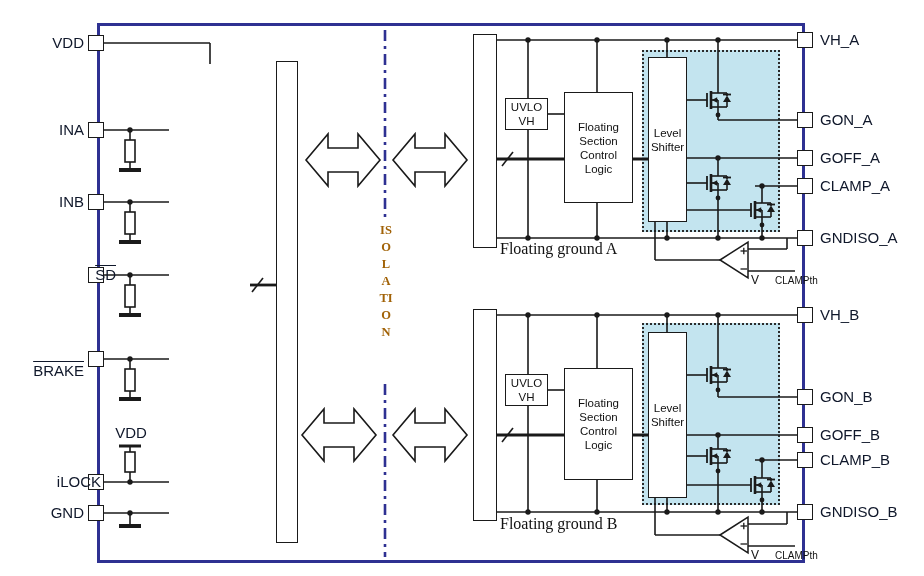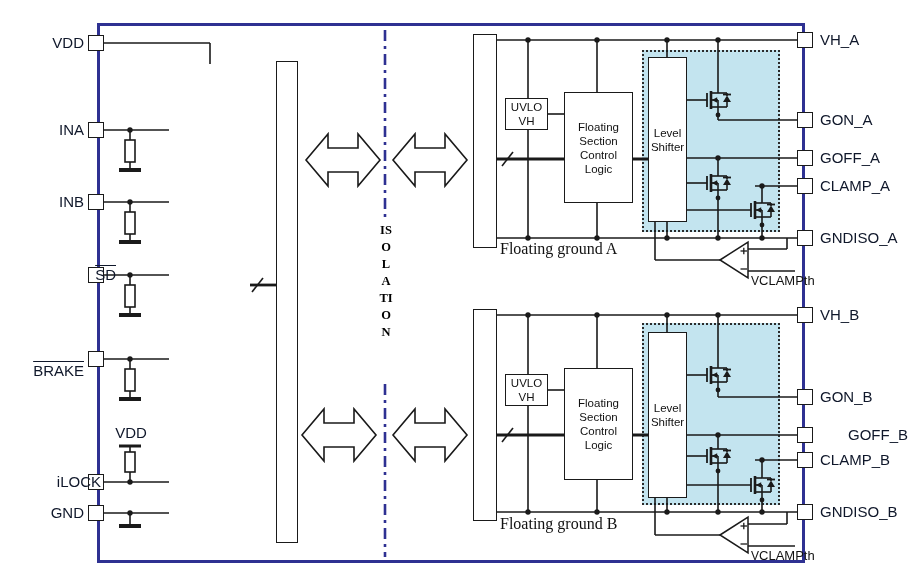--- a/index.html
+++ b/index.html
@@ -15,23 +15,23 @@
           border:1.8px solid #1a1a1a;}
   .pin-lbl{position:absolute;font-size:15px;color:#0f172a;white-space:nowrap;line-height:18px;}
   .pin-lbl.rt{text-align:left;}
   .pin-lbl.lt{width:84px;text-align:right;}
   .ovl{text-decoration:overline;}
   .blk-lbl{font-size:11.5px;line-height:14px;color:#111;}
   .ctrl-lbl{font-size:21px;line-height:25px;color:#111;}
   .serif-lbl{position:absolute;font-family:"Liberation Serif",serif;font-size:16px;color:#111;
              white-space:nowrap;}
   .iso-txt{position:absolute;font-family:"Liberation Serif",serif;font-weight:bold;font-size:12.5px;
-           line-height:17px;color:#000000;width:14px;word-break:break-all;text-align:center;}
+           line-height:17px;color:#a16207;width:14px;word-break:break-all;text-align:center;}
   .vclamp{position:absolute;font-size:12px;color:#111;white-space:nowrap;}
-  .vclamp .sub{font-size:13px;}
+  .vclamp .sub{font-size:10px;margin-left:16px;}
   svg.wires{position:absolute;left:0;top:0;z-index:30;pointer-events:none;}
   .lay1{z-index:5;} .lay2{z-index:10;} .lay3{z-index:20;} .top{z-index:40;}
 </style>
 </head>
 <body>
 
 <div class="stage">
 
   <div class="abs chip-border lay1" style="left:97px;top:23px;width:708px;height:540px;"></div>
 
@@ -105,21 +105,21 @@
   <div class="pin-lbl rt top" style="left:820px;top:177px;">CLAMP_A</div>
   <div class="pin-lbl rt top" style="left:820px;top:229px;text-align:center;">GNDISO_A</div>
 
   <div class="pin-sq top" style="left:797px;top:307px;"></div>
   <div class="pin-sq top" style="left:797px;top:389px;"></div>
   <div class="pin-sq top" style="left:797px;top:427px;"></div>
   <div class="pin-sq top" style="left:797px;top:452px;"></div>
   <div class="pin-sq top" style="left:797px;top:504px;"></div>
   <div class="pin-lbl rt top" style="left:820px;top:306px;">VH_B</div>
   <div class="pin-lbl rt top" style="left:820px;top:388px;">GON_B</div>
-  <div class="pin-lbl rt top" style="left:820px;top:426px;margin-left:28px;">GOFF_B</div>
+  <div class="pin-lbl rt top" style="left:820px;top:426px;">GOFF_B</div>
   <div class="pin-lbl rt top" style="left:820px;top:451px;">CLAMP_B</div>
   <div class="pin-lbl rt top" style="left:820px;top:503px;">GNDISO_B</div>
 
   <svg class="wires" width="924" height="576" viewBox="0 0 924 576">
     <defs>
       <g id="resgnd" stroke="#1a1a1a" stroke-width="1.6" fill="#ffffff">
         <line x1="0" y1="0" x2="0" y2="10"></line>
         <rect x="-5" y="10" width="10" height="22"></rect>
         <line x1="0" y1="32" x2="0" y2="40"></line>
         <line x1="-11" y1="40" x2="11" y2="40" stroke-width="4"></line>

